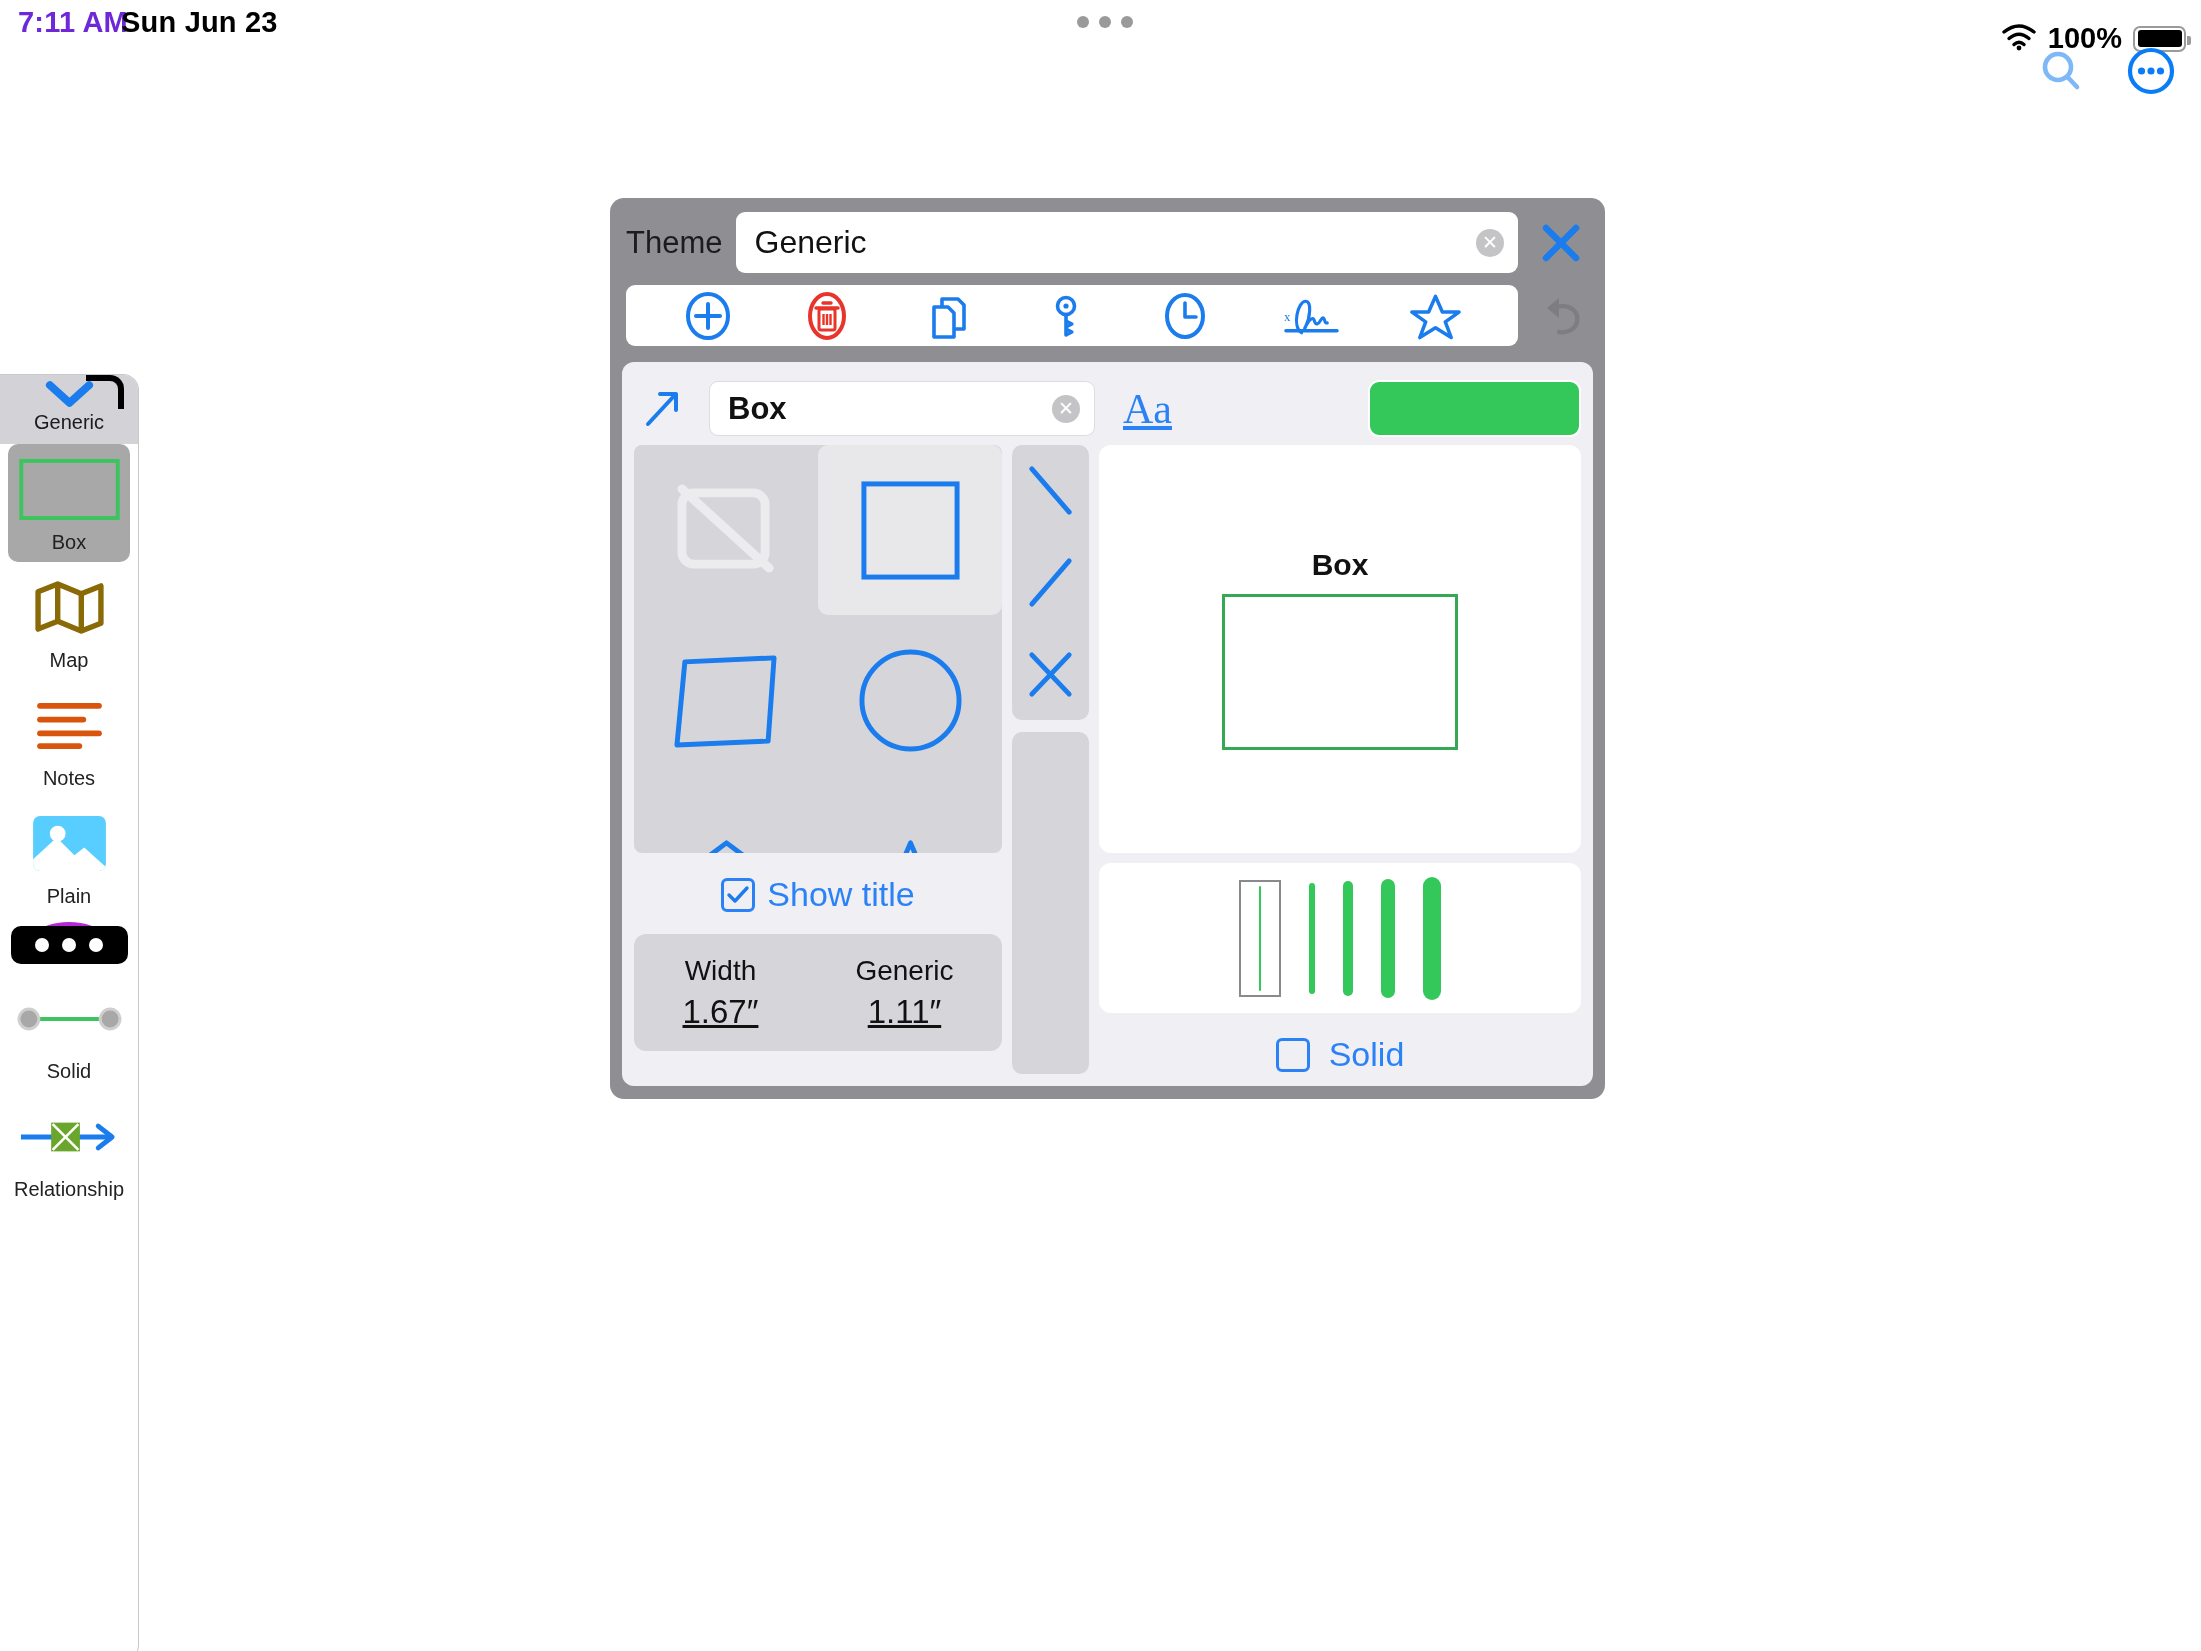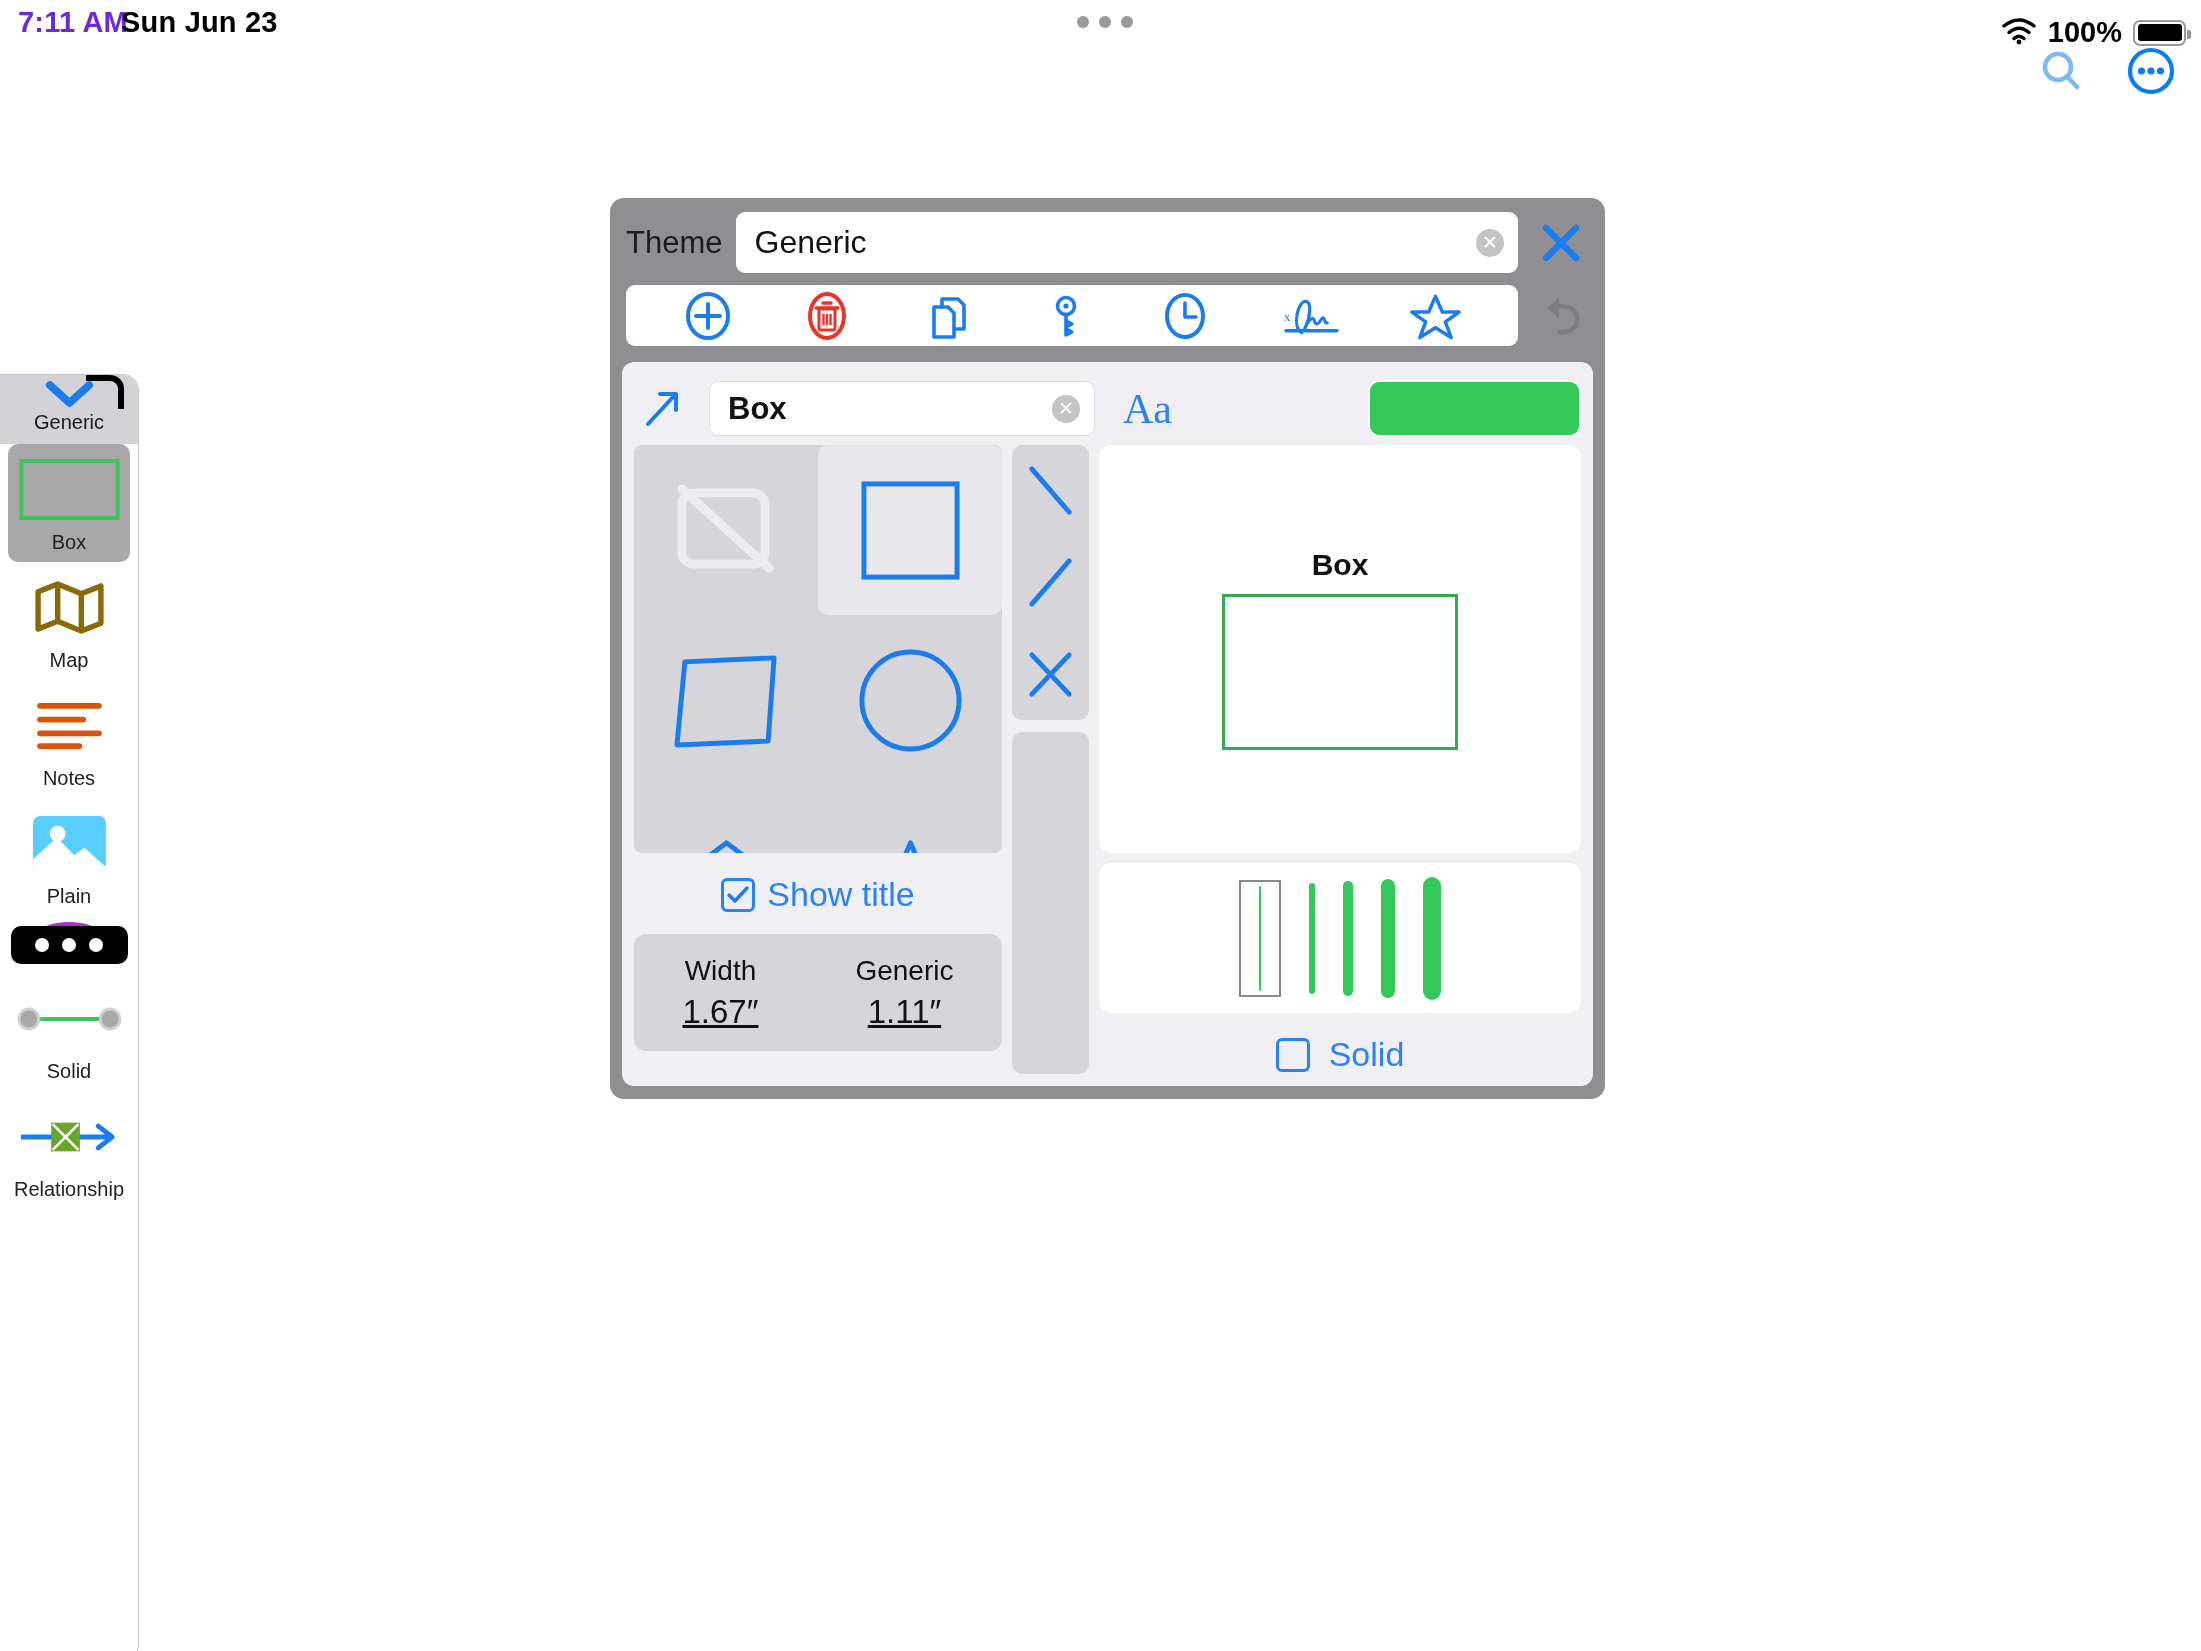--- a/index.html
+++ b/index.html
@@ -22,21 +22,21 @@
   .sb-date {
     position: absolute; left: 121px; top: 6px;
     font-size: 29px; font-weight: 600; color: #000; letter-spacing: 0.2px;
   }
   .sb-dots {
     position: absolute; left: 1077px; top: 16px;
     display: flex; gap: 10px;
   }
   .sb-dots i { width: 12px; height: 12px; border-radius: 50%; background: #9a9a9a; display:block; }
   .sb-right {
-    position: absolute; right: 16px; top: 16px;
+    position: absolute; right: 16px; top: 22px;
     display: flex; align-items: center; gap: 11px;
   }
   .sb-pct { font-size: 29px; font-weight: 600; color: #000; }
   .batt {
     width: 53px; height: 26px; border: 2.5px solid #9a9a9a; border-radius: 7px;
     position: relative; padding: 2.5px;
   }
   .batt::after {
     content: ""; position: absolute; right: -7px; top: 8px;
     width: 4px; height: 9px; background: #9a9a9a; border-radius: 0 2px 2px 0;
@@ -119,21 +119,21 @@
     background: #f0f0f4; border-radius: 12px;
     display: flex; flex-direction: column; padding: 10px 12px 12px 12px;
   }
   .panel-head { display: flex; align-items: center; gap: 18px; height: 77px; }
   .arrow-icon { width: 57px; display:flex; align-items:center; justify-content:center; cursor:pointer; }
   .name-field {
     width: 386px; background: #fff; border: 1px solid #dcdce1; border-radius: 9px;
     height: 55px; display: flex; align-items: center; padding: 0 18px; position: relative;
   }
   .name-field .val { font-size: 31px; font-weight: 700; color: #111; }
-  .aa-btn { font-size: 42px; color: #2b82f6; cursor: pointer; margin-left: 10px; font-family:"Liberation Serif", serif;}
+  .aa-btn { font-size: 42px; color: #2b82f6; cursor: pointer; margin-left: 10px; font-family:"Liberation Serif", serif;text-decoration:underline;}
   .color-swatch {
     margin-left: auto; width: 213px; height: 57px; border-radius: 11px;
     background: #34c759; border: 2px solid #fff; cursor: pointer;
   }
 
   .panel-body { flex: 1; display: flex; gap: 10px; }
   .col-left { width: 368px; display: flex; flex-direction: column; }
   .shape-grid {
     background: #d6d6da; border-radius: 8px; height: 408px;
     display: grid; grid-template-columns: 1fr 1fr; grid-auto-rows: 170px;

